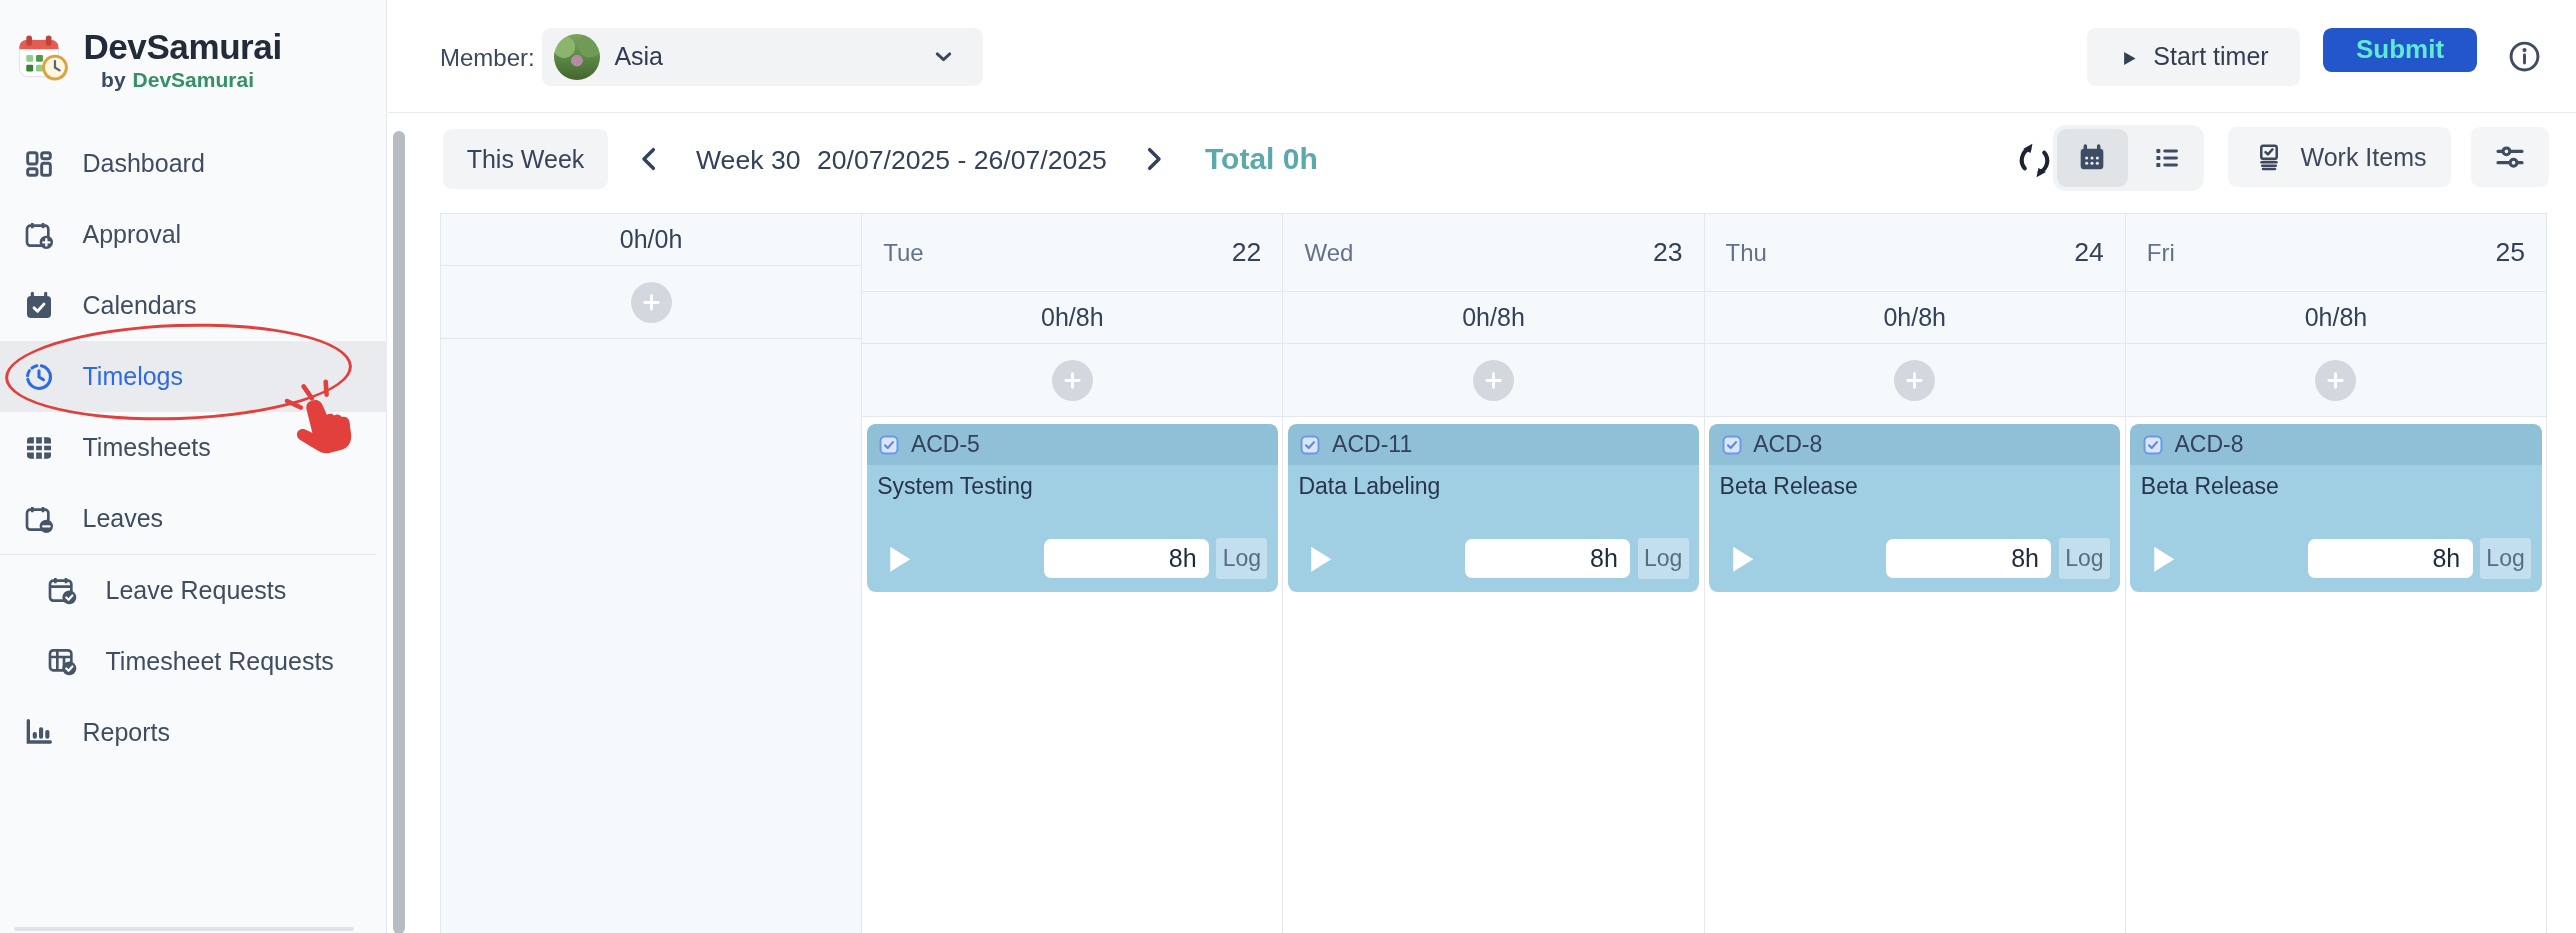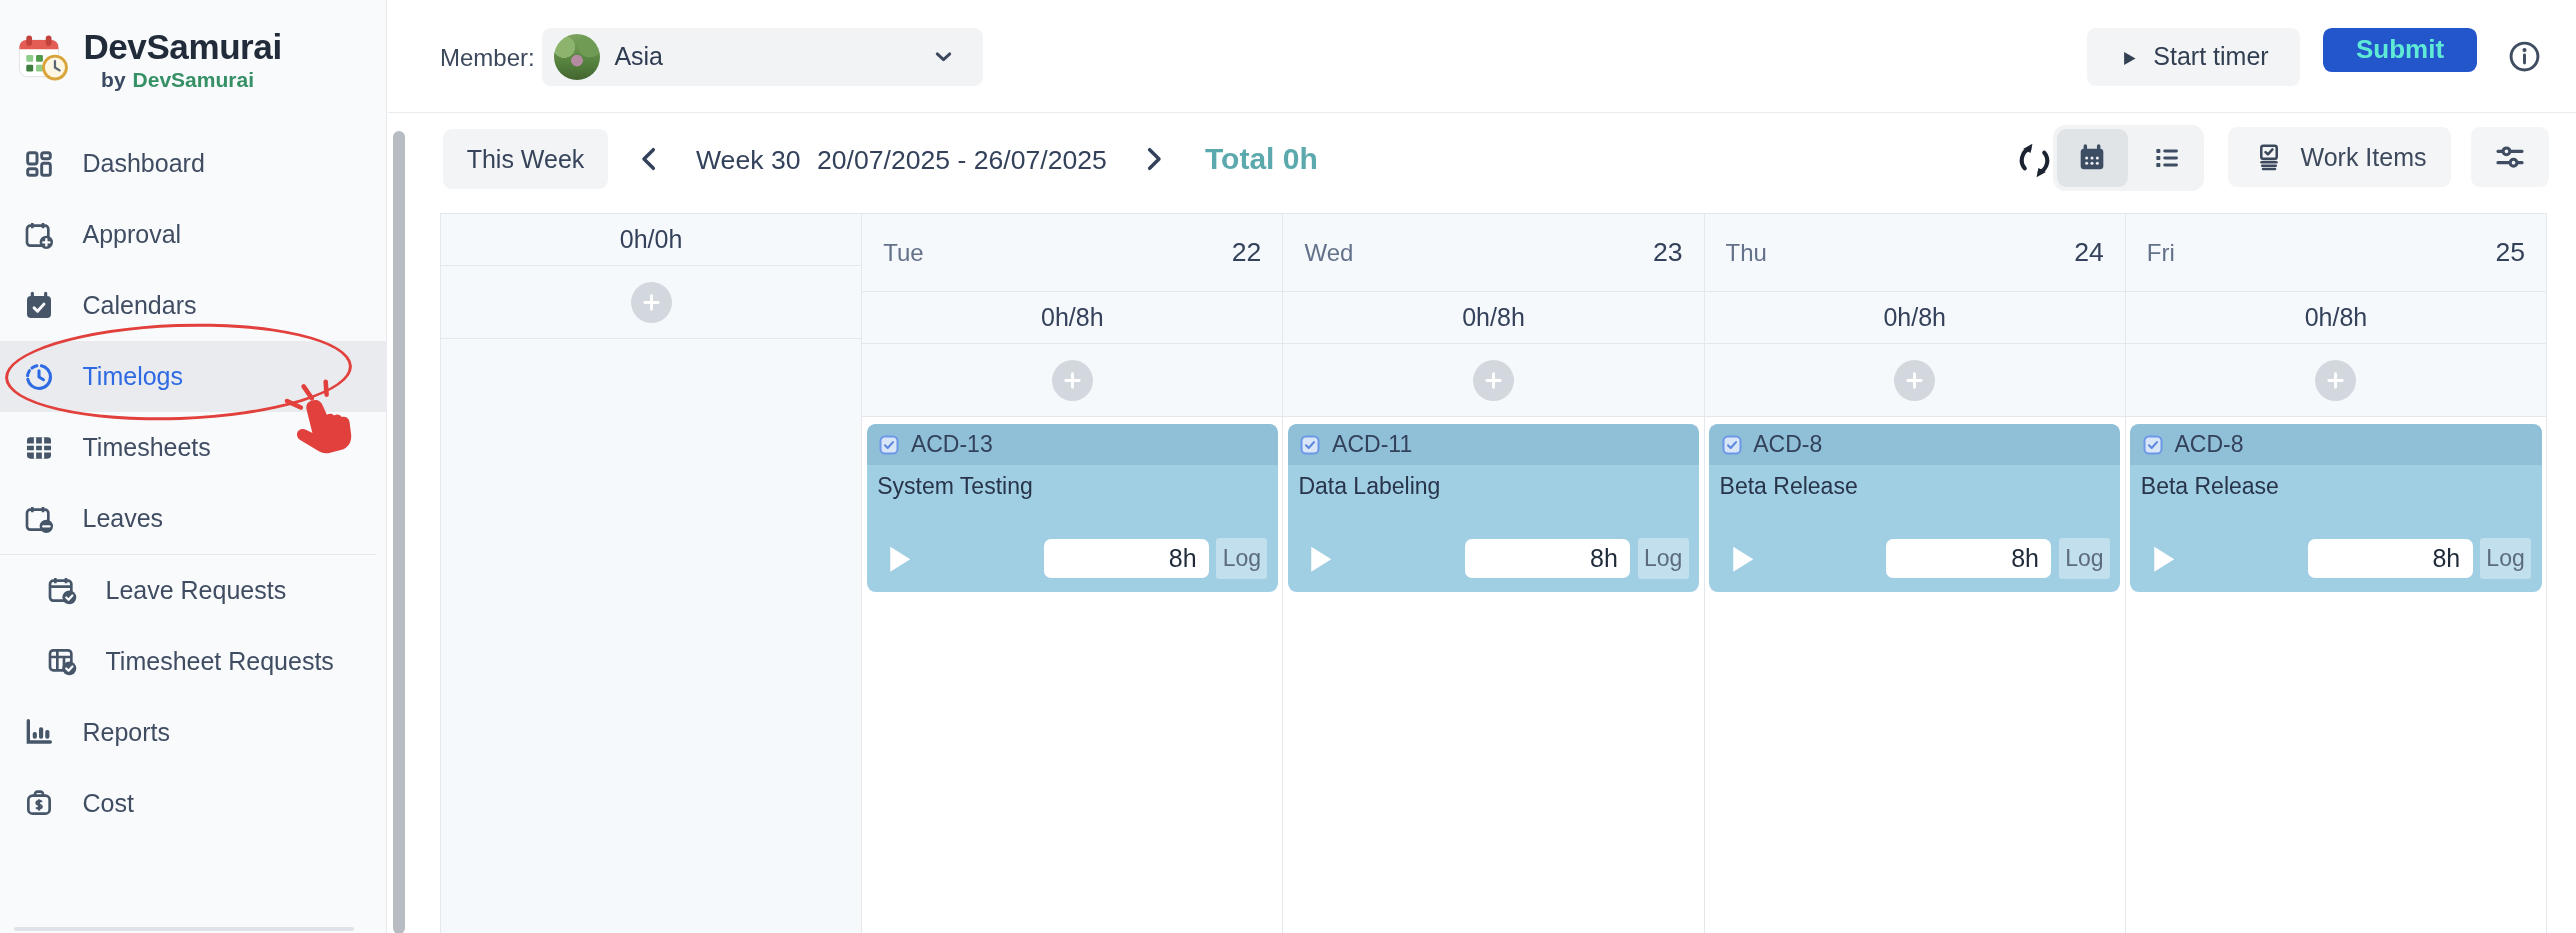--- a/index.html
+++ b/index.html
@@ -253,31 +253,20 @@
     <span class="nav-icon">
             <svg viewBox="0 0 24 24">
               <path d="M4 3.5v16h16.5" stroke="#475569" stroke-width="2.5" fill="none" stroke-linecap="round"></path>
               <rect x="7.3" y="12" width="3.1" height="5" rx="1.4" fill="#475569"></rect>
               <rect x="12" y="8.5" width="3.1" height="8.5" rx="1.4" fill="#475569"></rect>
               <rect x="16.7" y="10.5" width="3.1" height="6.5" rx="1.4" fill="#475569"></rect>
             </svg>
           </span>
     <span class="nav-label">Reports</span>
   </div>
-        <div class="nav-item">
-    <span class="nav-icon">
-            <svg viewBox="0 0 24 24" fill="none" stroke="#475569" stroke-width="2">
-              <rect x="4" y="6.5" width="16" height="13.5" rx="3.2"></rect>
-              <path d="M9 6.5V5.3A1.8 1.8 0 0 1 10.8 3.5h2.4A1.8 1.8 0 0 1 15 5.3v1.2"></path>
-              <path d="M12 9.3v8.4" stroke-width="1.7"></path>
-              <path d="M14 11.2c-.5-1-3.9-1.1-3.9.8s4.1.8 3.9 2.8c-.2 1.7-3.4 1.5-4.1.5" stroke-width="1.7"></path>
-            </svg>
-          </span>
-    <span class="nav-label">Cost</span>
-  </div>
       </nav>
 
     <div class="annot-ellipse"></div>
     <div class="annot-hand">
       <svg viewBox="0 0 100 100">
         <g stroke="#e2403c" stroke-width="5" stroke-linecap="round" fill="none">
           <path d="M30 8l9 13"></path>
             <path d="M54 3l1 14"></path>
             <path d="M12 24l15 7"></path>
         </g>
@@ -427,21 +416,21 @@
     </div>
     <div class="cell cell-tasks">
       <div class="task-card">
         <div class="card-header">
           <span class="card-checkbox">
             <svg viewBox="0 0 24 24">
               <rect x="3.5" y="3.5" width="17" height="17" rx="4.5" fill="#d8e6f7" stroke="#6d98e8" stroke-width="2"></rect>
               <path d="M8 12.3l2.7 2.7 5.3-5.9" fill="none" stroke="#5c88de" stroke-width="2.1" stroke-linecap="round" stroke-linejoin="round"></path>
             </svg>
           </span>
-          <span class="card-id">ACD-13</span>
+          <span class="card-id">ACD-5</span>
         </div>
         <div class="card-title">System Testing</div>
         <span class="card-play">
           <svg viewBox="0 0 24 26">
                   <path d="M5 3v20l16-10z" fill="#ffffff"></path>
                 </svg>
         </span>
         <input class="card-hours" value="8h" style="">
         <div class="card-log">Log</div>
       </div>

